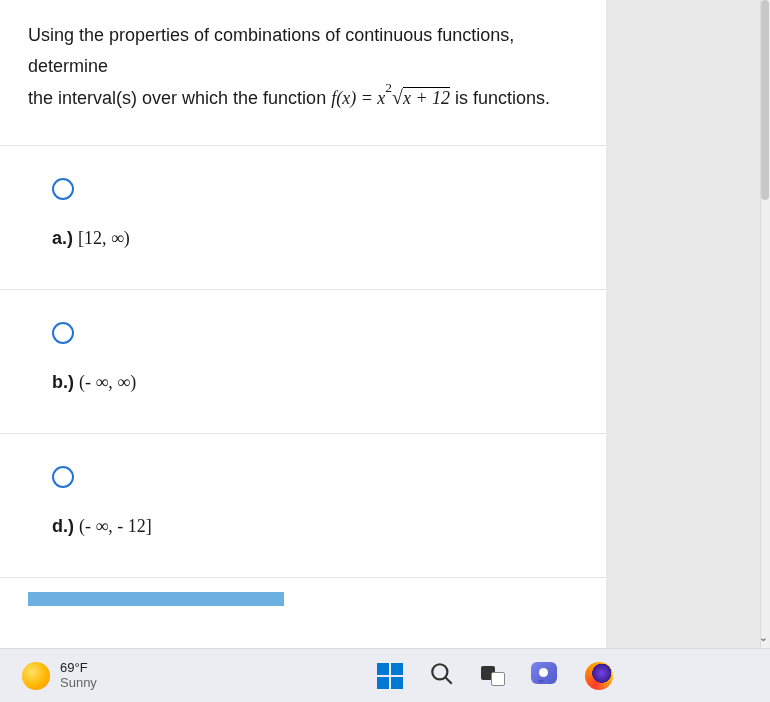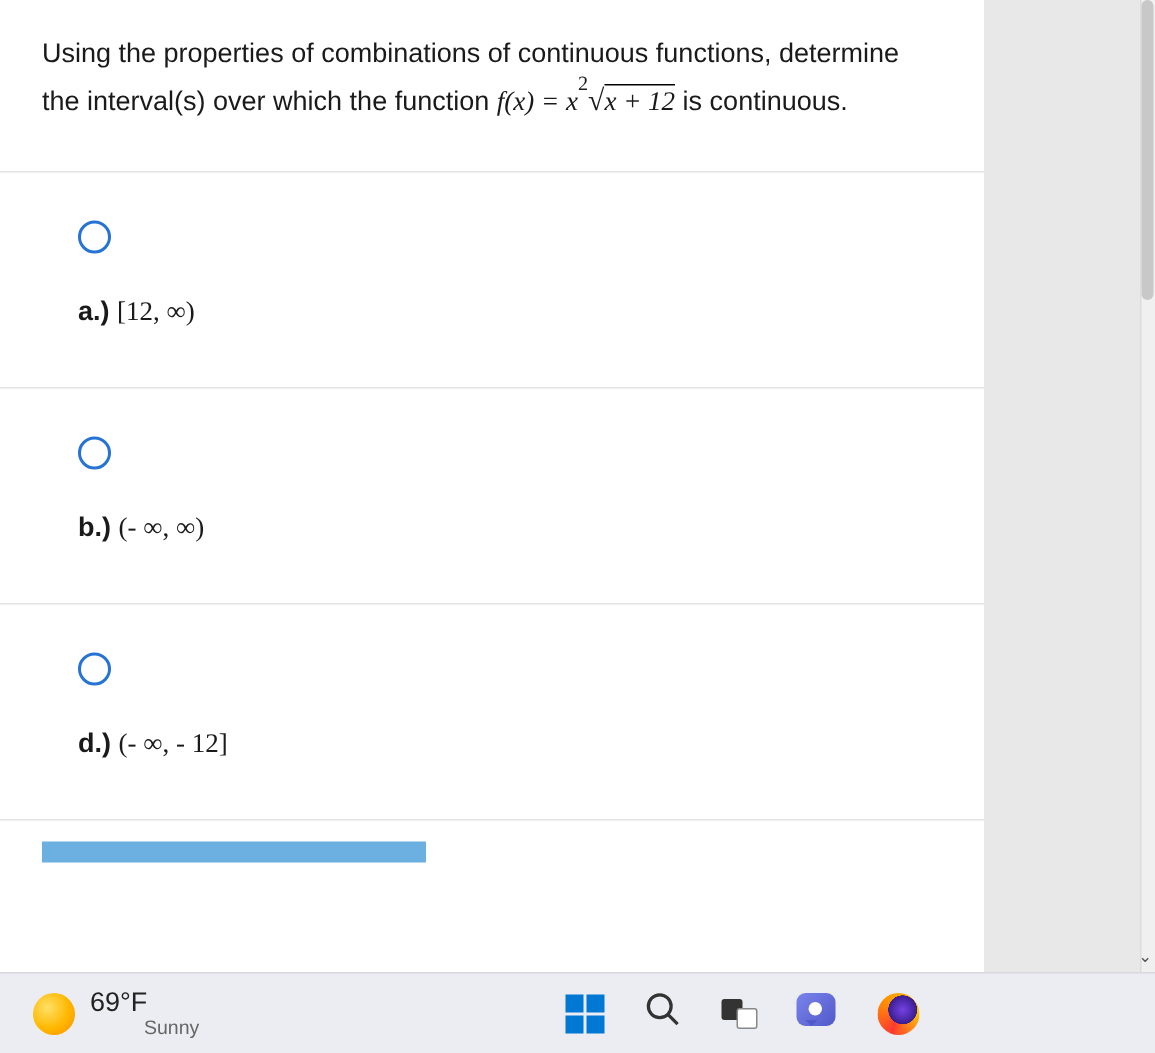--- a/index.html
+++ b/index.html
@@ -6,21 +6,21 @@
     body {
       font-family: "Segoe UI", Arial, sans-serif;
       background: #e8e8e8;
       width: 770px;
       height: 702px;
       overflow: hidden;
       position: relative;
     }
     .content-area {
       background: #ffffff;
-      width: 656px;
+      width: 606px;
       height: 648px;
       overflow-y: auto;
       position: relative;
     }
     .scrollbar-track {
       position: absolute;
       right: 0;
       top: 0;
       width: 10px;
       height: 648px;
@@ -108,22 +108,22 @@
       gap: 10px;
       padding-left: 22px;
     }
     .sun-icon {
       width: 28px;
       height: 28px;
       background: radial-gradient(circle at 35% 35%, #ffe066 0%, #ffb700 55%, #ff8c00 100%);
       border-radius: 50%;
     }
     .weather-text { line-height: 1.15; }
-    .weather-temp { font-size: 18px; color: #222; }
-    .weather-cond { font-size: 13px; color: #666; margin-left: 36px; }
+    .weather-temp { font-size: 13px; color: #222; }
+    .weather-cond { font-size: 13px; color: #666; }
     .taskbar-center {
       position: absolute;
       left: 50%;
       transform: translateX(-50%);
       display: flex;
       align-items: center;
       gap: 26px;
       margin-left: 110px;
     }
     .win-logo {
@@ -175,21 +175,21 @@
       font-size:11px;
       color:#555;
     }
   </style>
 </head>
 <body>
 
 <div class="content-area">
   <div class="question">
     <span>Using the properties of combinations of continuous functions, determine</span><br>
-    <span>the interval(s) over which the function </span><span class="formula"><span>f</span>(<span>x</span>)&nbsp;=&nbsp;<span>x</span><sup>2</sup><span class="sqrt"><span class="sqrt-sign">√</span><span class="sqrt-content"><span>x</span>&nbsp;+&nbsp;<span>12</span></span></span></span><span> is continuous.</span>
+    <span>the interval(s) over which the function </span><span class="formula"><span>f</span>(<span>x</span>)&nbsp;=&nbsp;<span>x</span><sup>2</sup><span class="sqrt"><span class="sqrt-sign">√</span><span class="sqrt-content"><span>x</span>&nbsp;+&nbsp;<span>12</span></span></span></span><span> is functions.</span>
   </div>
 
   <div class="option-row">
     <div class="radio"></div>
     <div class="option-label">
       <span class="bold">a.)</span>
       <span class="math">[12, ∞)</span>
     </div>
   </div>
 

